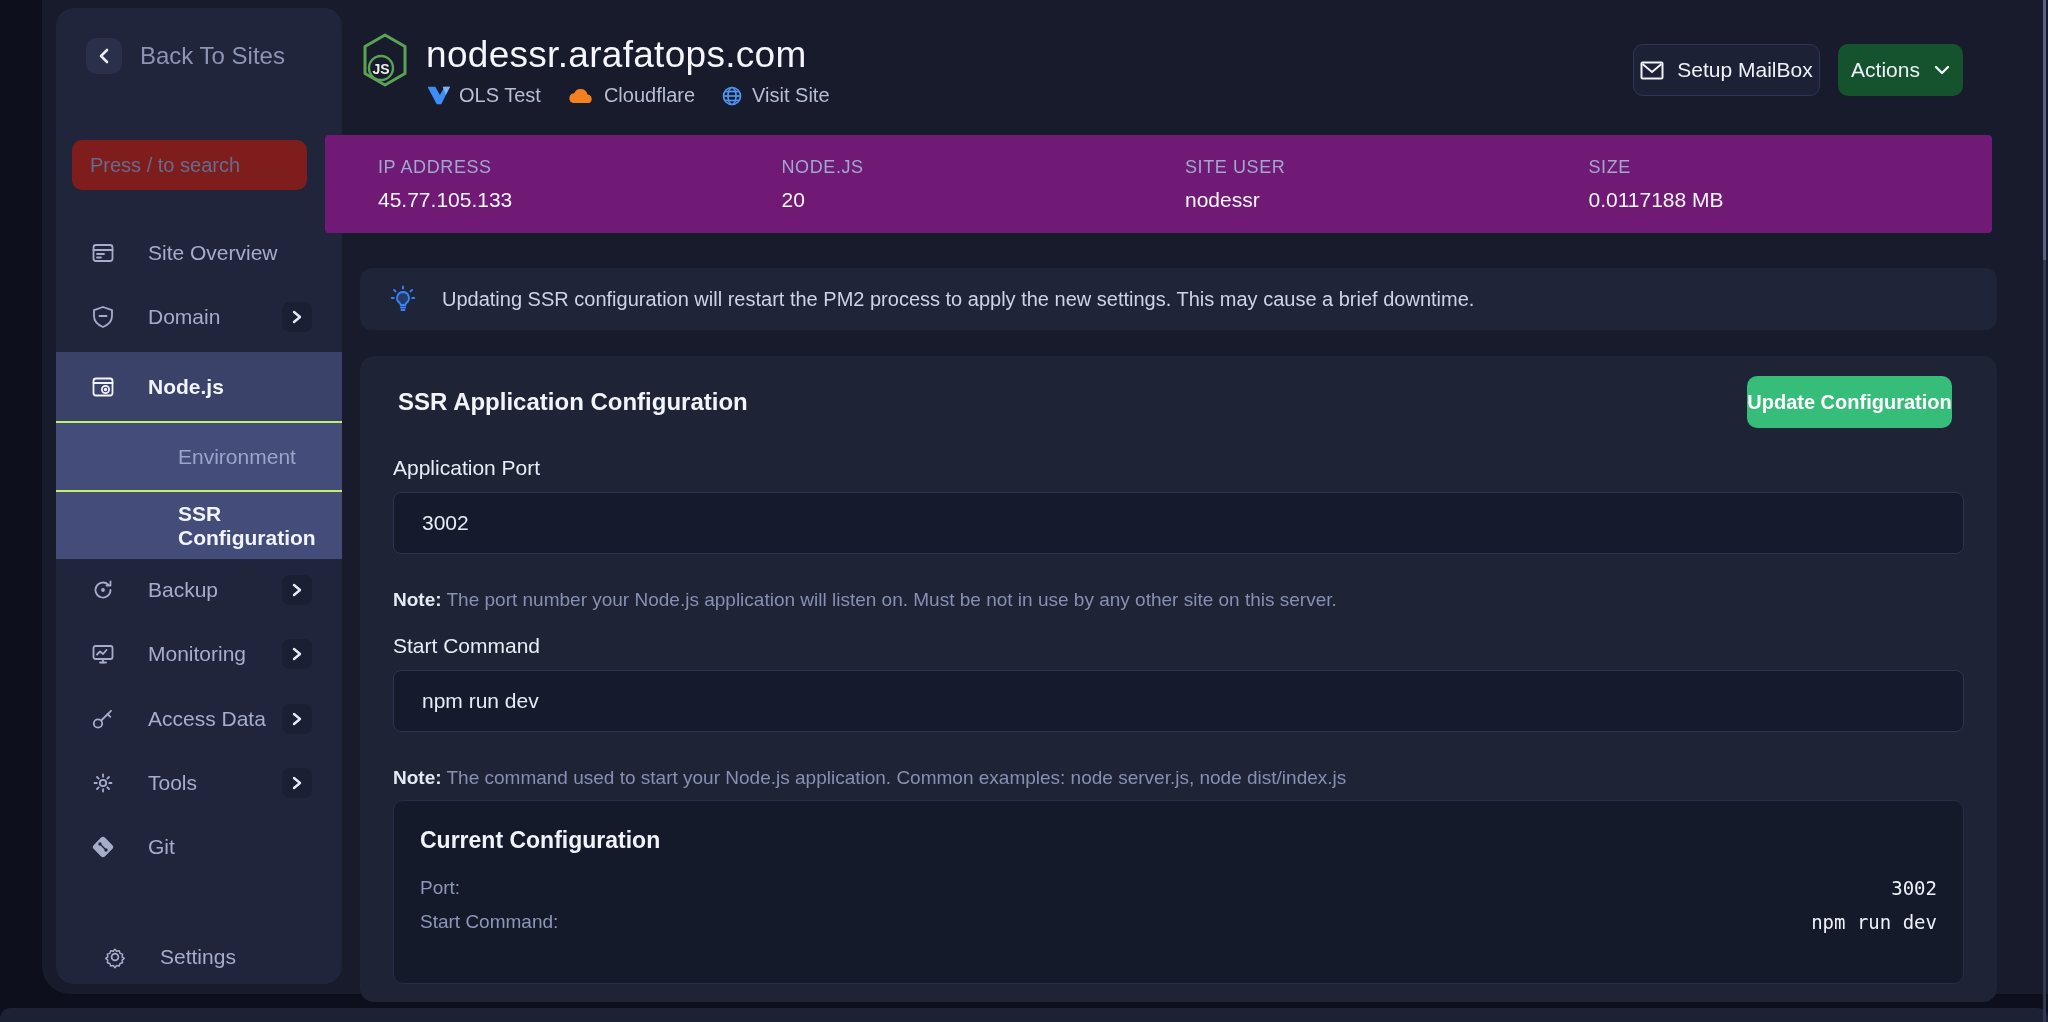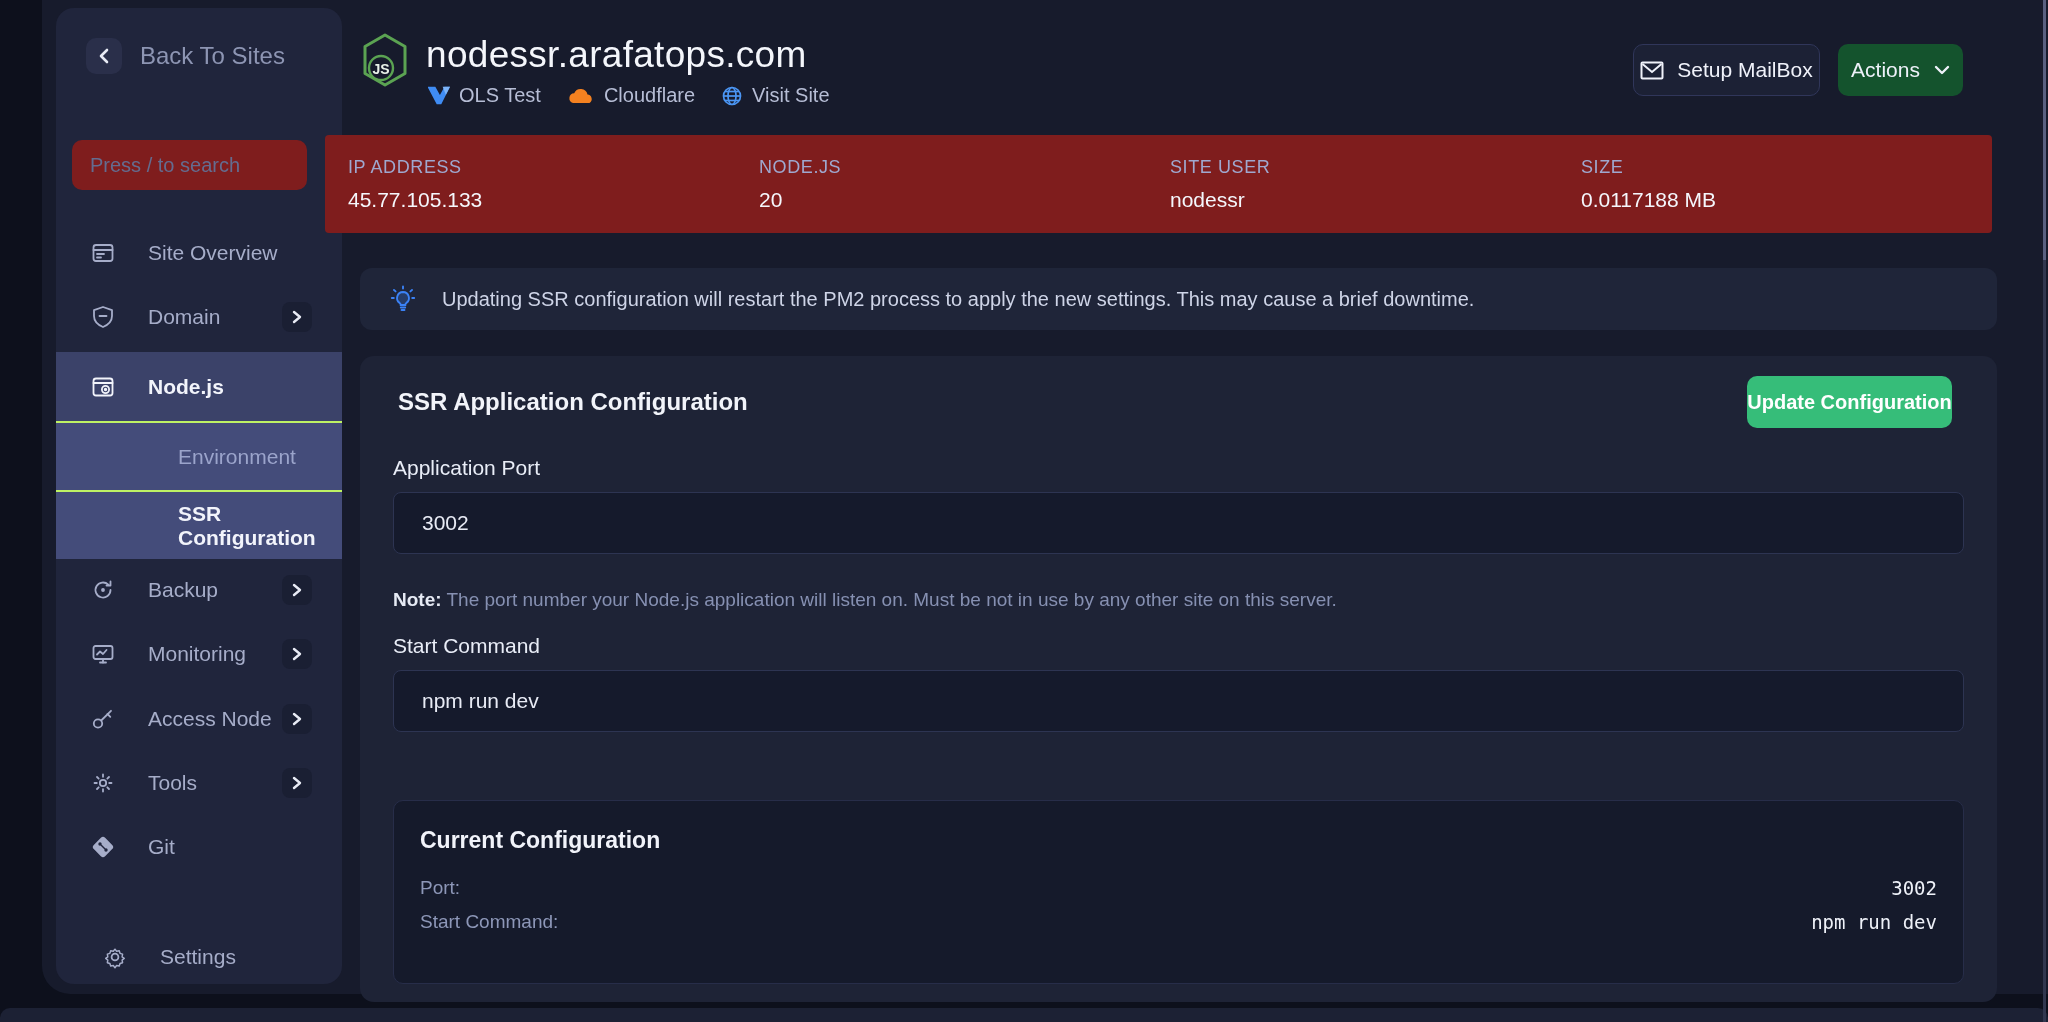--- a/index.html
+++ b/index.html
@@ -30,21 +30,21 @@
 
   
   .hdr-logo { position:absolute; left:360px; top:32px; width:50px; height:56px; }
   .hdr-title { position:absolute; left:426px; top:34px; color:#f4f6fb; font-size:37px; font-weight:500; letter-spacing:0.3px; }
   .badges { position:absolute; left:428px; top:84px; display:flex; align-items:center; gap:26px; }
   .badge { display:flex; align-items:center; gap:9px; color:#b6bdd5; font-size:20px; cursor:pointer; }
   .btn-mailbox { position:absolute; left:1633px; top:44px; width:187px; height:52px; background:#1c2135; border:1px solid #30365a; border-radius:10px; display:flex; align-items:center; justify-content:center; gap:13px; color:#f0f2fa; font-size:21px; cursor:pointer; }
   .btn-actions { position:absolute; left:1838px; top:44px; width:125px; height:52px; background:#14532d; border:none; border-radius:10px; display:flex; align-items:center; justify-content:center; gap:14px; color:#eef1f9; font-size:21px; cursor:pointer; }
 
   
-  .info-bar { position:absolute; left:325px; top:135px; width:1667px; height:98px; background:#7f1d1d; border-radius:4px; display:flex; padding-left:23px; }
+  .info-bar { position:absolute; left:325px; top:135px; width:1667px; height:98px; background:#701a75; border-radius:4px; display:flex; padding-left:53px; }
   .info-col { width:417px; display:flex; flex-direction:column; justify-content:center; gap:10px; }
   .info-label { color:#9fa8cf; font-size:18px; letter-spacing:0.6px; }
   .info-value { color:#f5f7fc; font-size:21px; }
 
   
   .notice { position:absolute; left:360px; top:268px; width:1637px; height:62px; background:#1f2539; border-radius:12px; display:flex; align-items:center; padding:0 30px; gap:26px; }
   .notice-text { color:#ced4e7; font-size:20px; }
 
   
   .card { position:absolute; left:360px; top:356px; width:1637px; height:646px; background:#1e2336; border-radius:14px; }
@@ -166,21 +166,21 @@
     </div>
 
     <div class="menu-item" style="top:682px;">
       <span class="mi-icon">
         <svg width="26" height="26" viewBox="0 0 26 26" fill="none" stroke="#a6adc9" stroke-width="1.8" stroke-linecap="round" stroke-linejoin="round">
             <circle cx="8" cy="17.5" r="4.2"></circle>
             <line x1="11.2" y1="14.5" x2="21" y2="4.8"></line>
             <line x1="17.5" y1="8" x2="20.3" y2="10.8"></line>
           </svg>
       </span>
-      <span>Access Node</span>
+      <span>Access Data</span>
       <span class="chev-btn">
         <svg width="12" height="14" viewBox="0 0 12 14">
             <polyline points="3,2 9,7 3,12" fill="none" stroke="#e8ebf5" stroke-width="2.4" stroke-linecap="round" stroke-linejoin="round"></polyline>
           </svg>
       </span>
     </div>
 
     <div class="menu-item" style="top:746px;">
       <span class="mi-icon">
         <svg width="26" height="26" viewBox="0 0 26 26" fill="none" stroke="#a6adc9" stroke-width="1.8" stroke-linecap="round" stroke-linejoin="round">
@@ -320,20 +320,24 @@
 
     <div class="field-label" style="top:462px; top:100px;">Application Port</div>
     <input class="field-input" style="top: 136px;" type="text" value="3002">
     <div class="note-line" style="top:233px;">
       <span class="note-b">Note:</span>
       <span>The port number your Node.js application will listen on. Must be not in use by any other site on this server.</span>
     </div>
 
     <div class="field-label" style="top:278px;">Start Command</div>
     <input class="field-input" style="top: 314px;" type="text" value="npm run dev">
+    <div class="note-line" style="top:411px;">
+      <span class="note-b">Note:</span>
+      <span>The command used to start your Node.js application. Common examples: node server.js, node dist/index.js</span>
+    </div>
 
     <div class="cur-panel">
       <div class="cur-title">Current Configuration</div>
       <div class="cur-row" style="top:76px;">
         <span class="cur-label">Port:</span>
         <span class="cur-value">3002</span>
       </div>
       <div class="cur-row" style="top:110px;">
         <span class="cur-label">Start Command:</span>
         <span class="cur-value">npm run dev</span>

